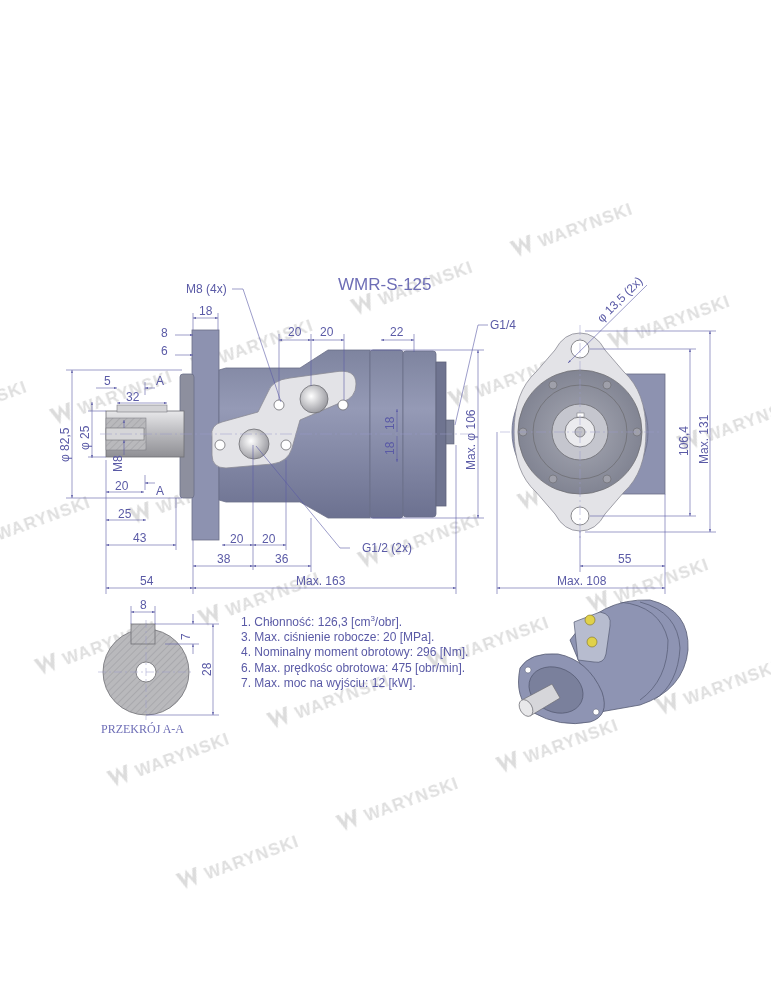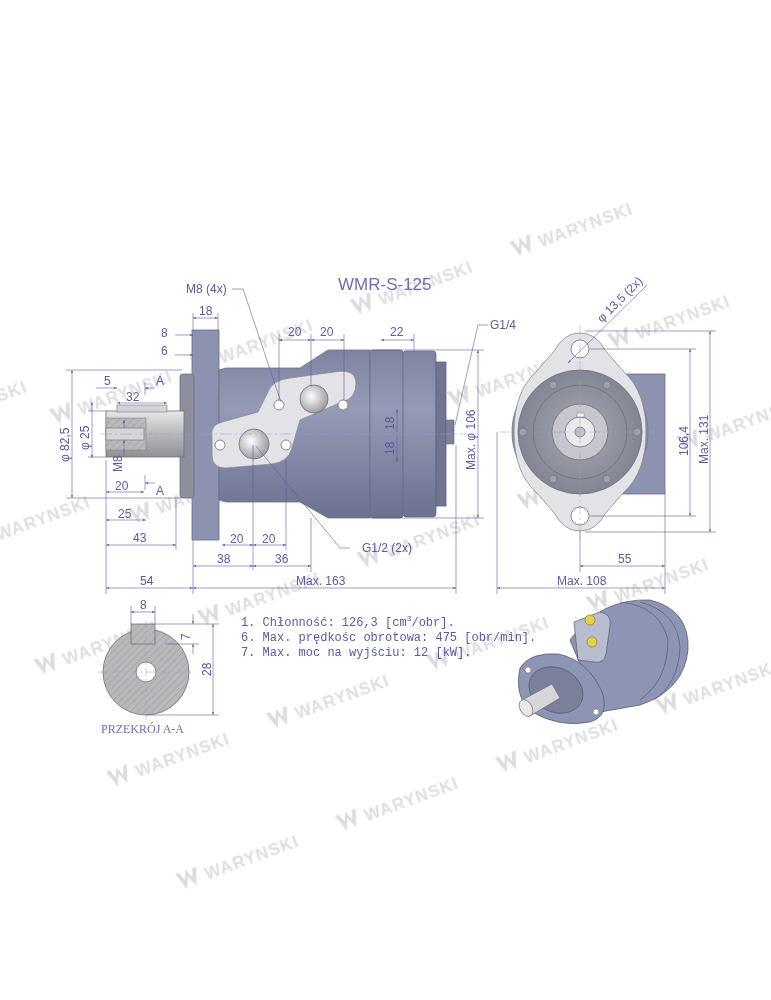--- a/index.html
+++ b/index.html
@@ -1,20 +1,20 @@
 <!DOCTYPE html>
 <html><head>
 <meta charset="utf-8">
 <style>
   html, body { margin:0; padding:0; background:#ffffff; }
   body { width:771px; height:1000px; position:relative; overflow:hidden; font-family:"Liberation Sans", sans-serif; }
   #canvas { position:absolute; left:0; top:0; width:771px; height:1000px; }
   .dim { font-family:"Liberation Sans", sans-serif; font-size:12px; fill:#5a5aa6; }
   .title { font-family:"Liberation Sans", sans-serif; font-size:17px; fill:#6e6eb6; }
-  .spec { position:absolute; left:241px; top:611px; font-family:Liberation Mono, monospace; font-size:12px; line-height:15.2px; color:#5a5aa6; }
+  .spec { position:absolute; left:241px; top:611px; font-family:Liberation Sans, sans-serif; font-size:12px; line-height:15.2px; color:#5a5aa6; }
   .spec div { white-space:nowrap; }
   .sup { font-size:8px; vertical-align:super; }
   .section-label { font-family:"Liberation Serif", serif; font-size:12px; fill:#6e6eb6; }
   .wm { font-family:"Liberation Sans", sans-serif; font-weight:bold; font-size:17px; fill:#d9d9d9; letter-spacing:1px; }
 </style>
 </head>
 <body>
 
 <svg id="canvas" width="771" height="1000" viewBox="0 0 771 1000" xmlns="http://www.w3.org/2000/svg">
   <defs>
@@ -291,15 +291,17 @@
     <ellipse cx="556" cy="690" rx="28" ry="22" fill="#7a809c" stroke="#555a72" stroke-width="0.7" transform="rotate(25 556 690)"></ellipse>
     <circle cx="528" cy="670" r="3" fill="#ffffff" stroke="#555a72" stroke-width="0.5"></circle>
     <circle cx="596" cy="712" r="3" fill="#ffffff" stroke="#555a72" stroke-width="0.5"></circle>
     <path d="M522,700 L552,684 L560,698 L530,716 Z" fill="#d6d6da" stroke="#6e6e74" stroke-width="0.7"></path>
     <ellipse cx="526" cy="708" rx="6" ry="9" fill="#e8e8ea" stroke="#6e6e74" stroke-width="0.7" transform="rotate(-30 526 708)"></ellipse>
   </g>
 </svg>
 
 <div class="spec">
   <div><span>1. Chłonność: 126,3 [cm</span><span class="sup">3</span><span>/obr].</span></div>
+  <div>3. Max. ciśnienie robocze: 20 [MPa].</div>
+  <div>4. Nominalny moment obrotowy: 296 [Nm].</div>
   <div>6. Max. prędkośc obrotowa: 475 [obr/min].</div>
   <div>7. Max. moc na wyjściu: 12 [kW].</div>
 </div>
 
 </body></html>

